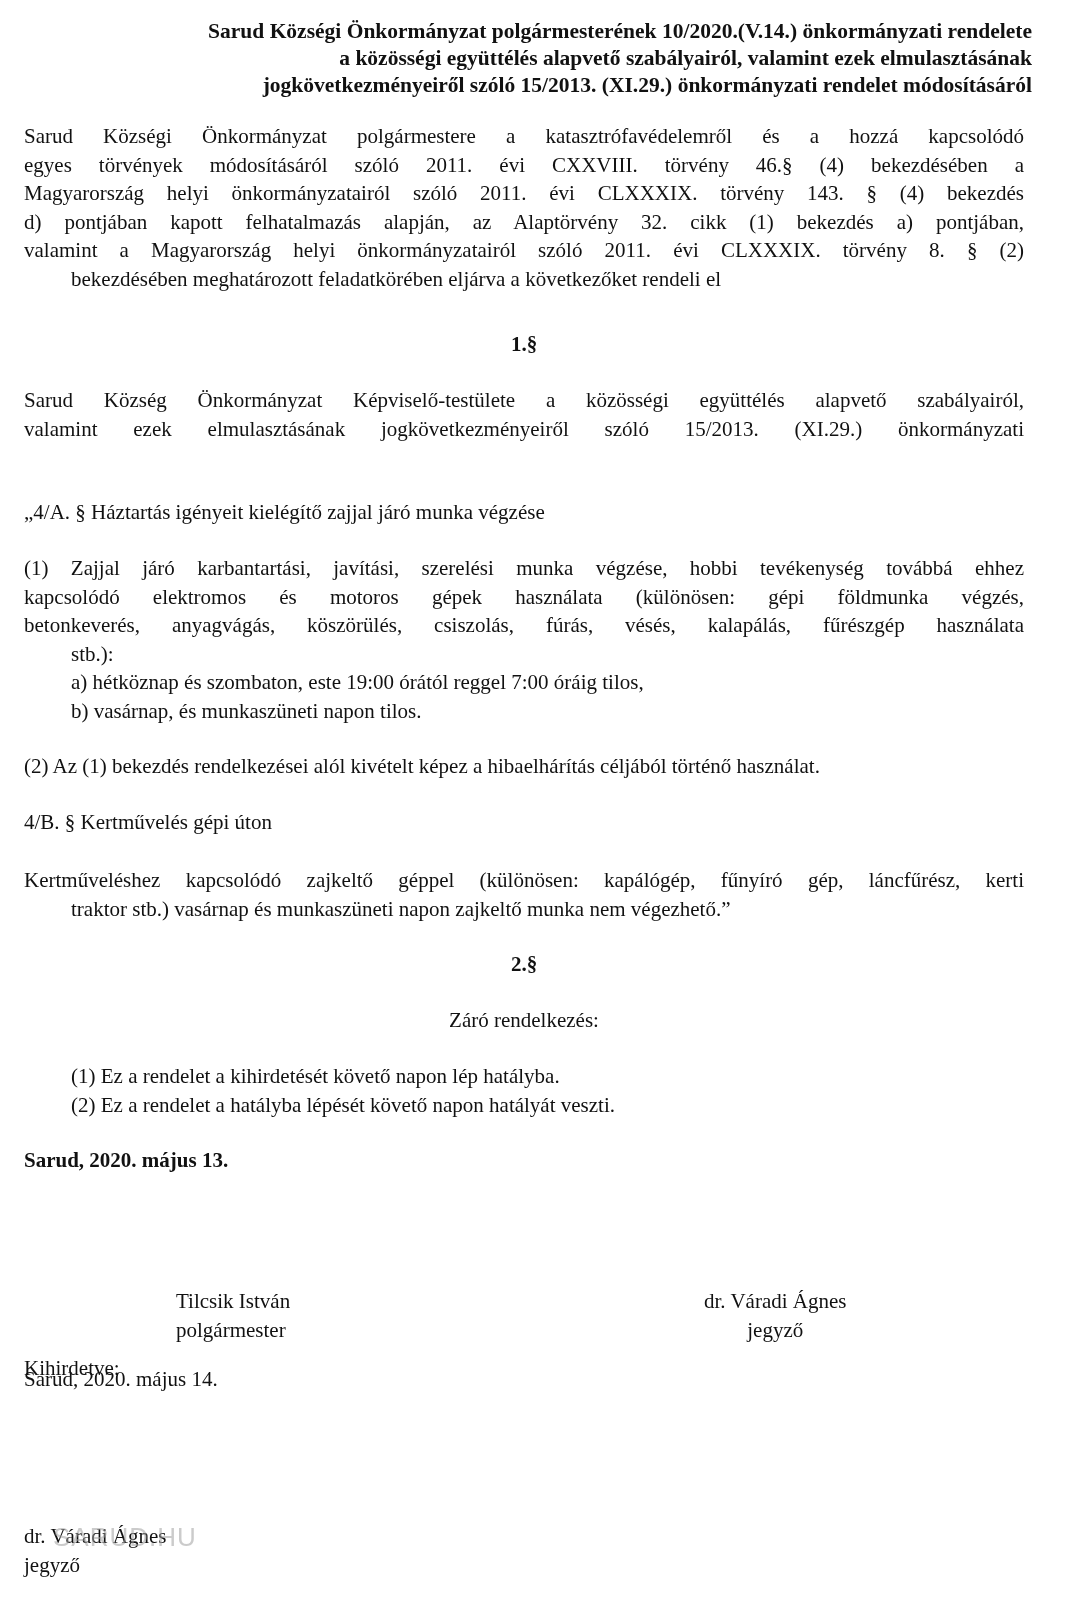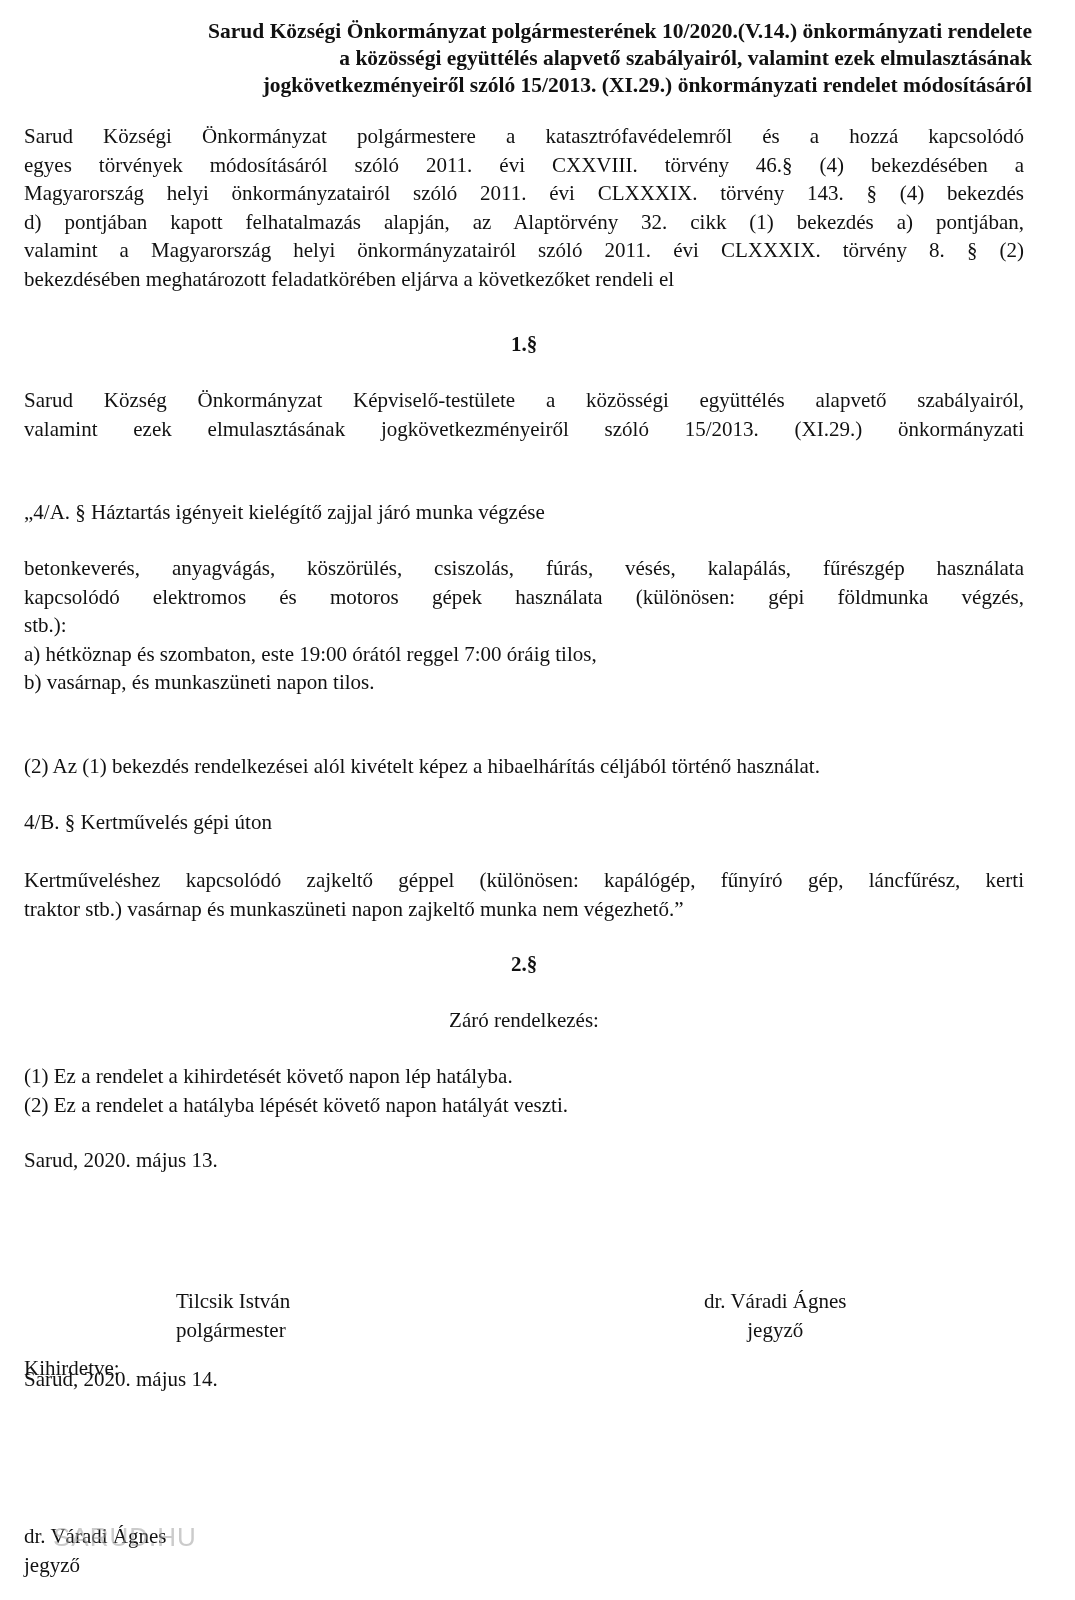--- a/index.html
+++ b/index.html
@@ -20,21 +20,21 @@
     .center { text-align: center; }
     .bold { font-weight: bold; }
     .sig { position: absolute; white-space: nowrap; margin-top: 45px; }
     .watermark {
       position: absolute; left: 53px; top: 1523px;
       font-family: "Liberation Sans", "DejaVu Sans", sans-serif;
       font-size: 26px; color: rgba(160,160,160,0.55);
       letter-spacing: 1px; white-space: nowrap;
     }
     .jl { display: block; text-align: justify; text-align-last: justify; }
-    .ll { display: block; text-align: left; }
+    .ll { display: block; text-align: left; margin-left: 47px; }
   </style>
 </head>
 <body>
 
 <div class="page">
 
   <div class="title abs" style="top:0px;">
     <div>Sarud Községi Önkormányzat polgármesterének 10/2020.(V.14.) önkormányzati rendelete</div>
     <div>a közösségi együttélés alapvető szabályairól, valamint ezek elmulasztásának</div>
     <div>jogkövetkezményeiről szóló 15/2013. (XI.29.) önkormányzati rendelet módosításáról</div>
@@ -52,22 +52,23 @@
   <div class="abs center bold" style="top:320px;">1.§</div>
 
   <div class="abs" style="top:376px;">
     <span class="jl">Sarud Község Önkormányzat Képviselő-testülete a közösségi együttélés alapvető szabályairól,</span>
     <span class="jl">valamint ezek elmulasztásának jogkövetkezményeiről szóló 15/2013. (XI.29.) önkormányzati</span>
   </div>
 
   <div class="abs" style="top:488px;">„4/A. § Háztartás igényeit kielégítő zajjal járó munka végzése</div>
 
   <div class="abs" style="top:544px;">
+    <span class="jl">(1) Zajjal járó karbantartási, javítási, szerelési munka végzése, hobbi tevékenység továbbá ehhez</span>
+    <span class="jl">kapcsolódó elektromos és motoros gépek használata (különösen: gépi földmunka végzés,</span>
     <span class="jl">betonkeverés, anyagvágás, köszörülés, csiszolás, fúrás, vésés, kalapálás, fűrészgép használata</span>
-    <span class="jl">kapcsolódó elektromos és motoros gépek használata (különösen: gépi földmunka végzés,</span>
     <span class="ll">stb.):</span>
     <span class="ll">a) hétköznap és szombaton, este 19:00 órától reggel 7:00 óráig tilos,</span>
     <span class="ll">b) vasárnap, és munkaszüneti napon tilos.</span>
   </div>
 
   <div class="abs" style="top:742px;">(2) Az (1) bekezdés rendelkezései alól kivételt képez a hibaelhárítás céljából történő használat.</div>
 
   <div class="abs" style="top:798px;">4/B. § Kertművelés gépi úton</div>
 
   <div class="abs" style="top:856px;">
@@ -76,21 +77,21 @@
   </div>
 
   <div class="abs center bold" style="top:940px;">2.§</div>
   <div class="abs center" style="top:996px;">Záró rendelkezés:</div>
 
   <div class="abs" style="top:1052px;">
     <span class="ll">(1) Ez a rendelet a kihirdetését követő napon lép hatályba.</span>
     <span class="ll">(2) Ez a rendelet a hatályba lépését követő napon hatályát veszti.</span>
   </div>
 
-  <div class="abs" style="top:1136px;">Sarud, 2020. május 13.</div>
+  <div class="abs" style="top:1136px;font-weight:bold;">Sarud, 2020. május 13.</div>
 
   <div class="sig" style="left:152px; top:1232px;">
     <div>Tilcsik István</div>
     <div>polgármester</div>
   </div>
   <div class="sig" style="left:680px; top:1232px; text-align:center;">
     <div>dr. Váradi Ágnes</div>
     <div>jegyző</div>
   </div>
 

